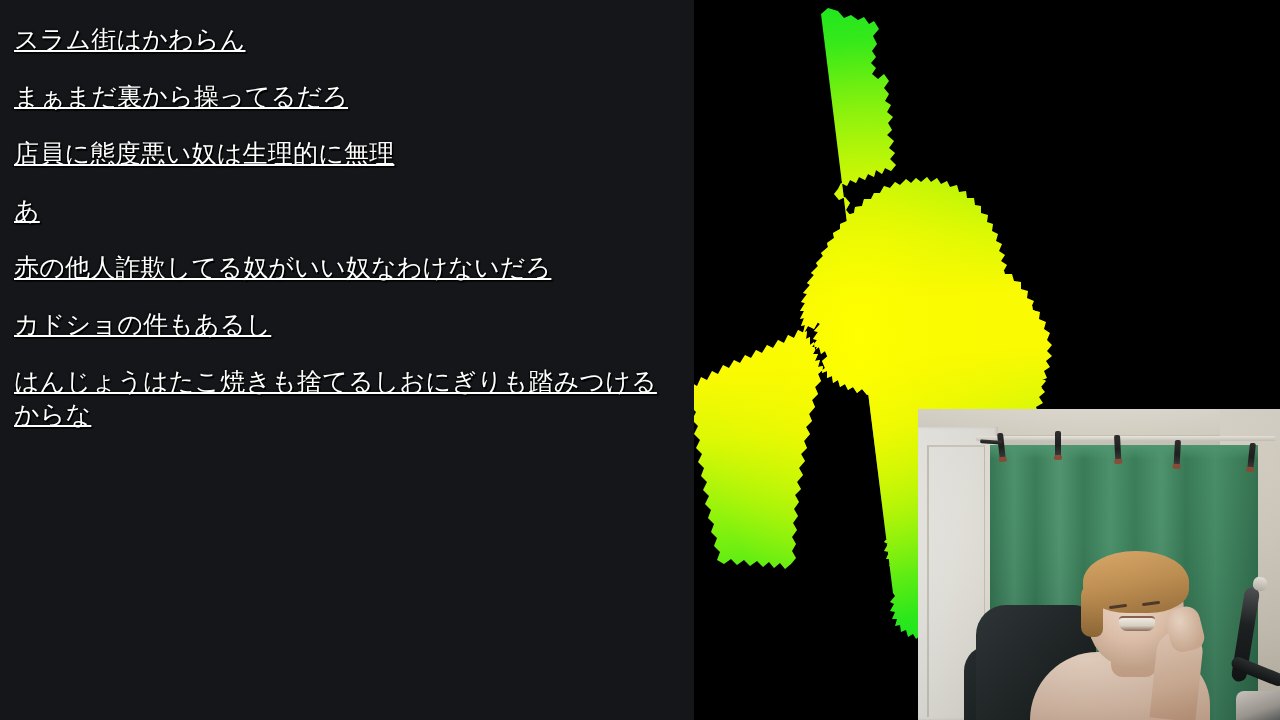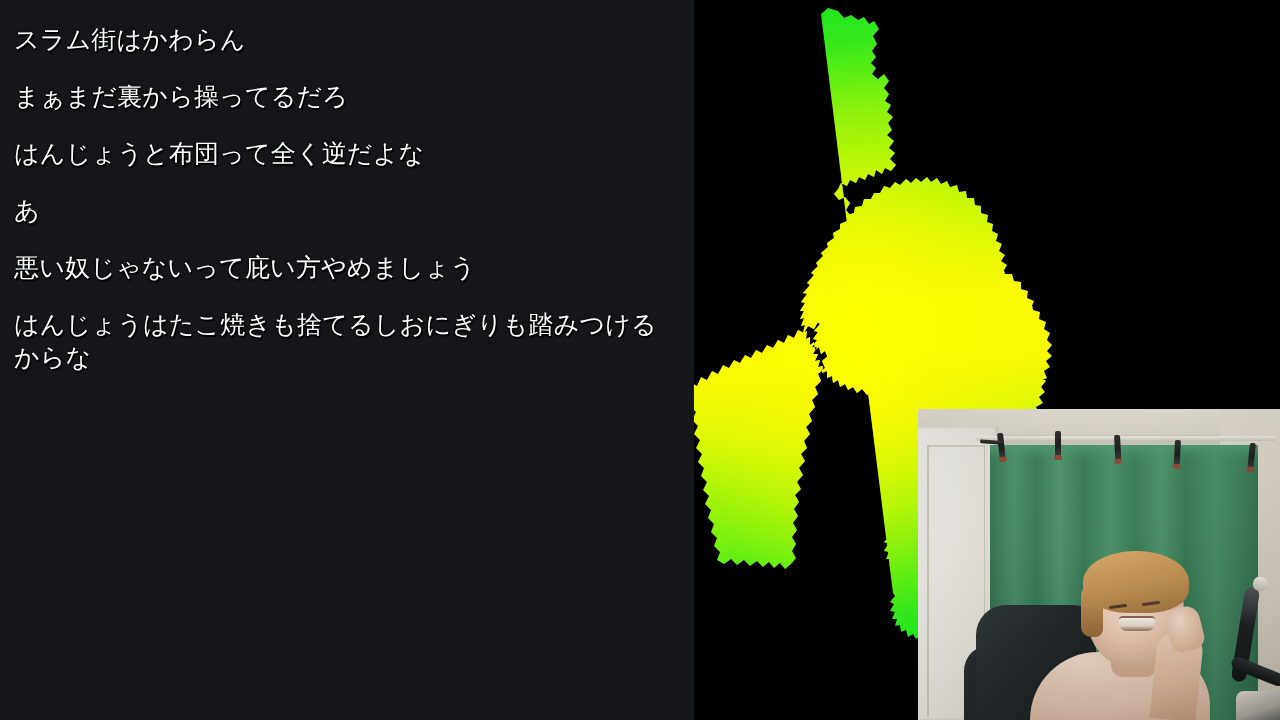--- a/index.html
+++ b/index.html
@@ -42,20 +42,21 @@
     line-height: 33px;
     letter-spacing: 0.2px;
     padding: 12px 14px 12px 14px;
     margin: 0;
     white-space: normal;
     word-break: break-all;
     text-shadow:
       1.5px 1.5px 0 rgba(0,0,0,0.95),
       -1px 1px 0 rgba(0,0,0,0.6),
       0 0 3px rgba(0,0,0,0.9);
+    text-decoration: underline;
   }
 
   
   #stage {
     position: absolute;
     left: 694px;
     top: 0;
     width: 586px;
     height: 720px;
     background: #000000;
@@ -243,23 +244,24 @@
 </style>
 </head>
 <body>
 
 <div id="screen">
 
   <div id="comment-panel">
     <ul id="comment-list">
       <li class="comment-item">スラム街はかわらん</li>
       <li class="comment-item">まぁまだ裏から操ってるだろ</li>
-      <li class="comment-item">はんじょうと布団って全く逆だよな</li>
+      <li class="comment-item">店員に態度悪い奴は生理的に無理</li>
       <li class="comment-item">あ</li>
-      <li class="comment-item">悪い奴じゃないって庇い方やめましょう</li>
+      <li class="comment-item">赤の他人詐欺してる奴がいい奴なわけないだろ</li>
+      <li class="comment-item">カドショの件もあるし</li>
       <li class="comment-item">はんじょうはたこ焼きも捨てるしおにぎりも踏みつけるからな</li>
     </ul>
   </div>
 
   <div id="stage">
 
     <div id="map-wrap">
       <svg viewBox="0 0 380 640" xmlns="http://www.w3.org/2000/svg" aria-hidden="true">
         <defs>
           <linearGradient id="mapGrad" x1="0.45" y1="0" x2="0.5" y2="1">

